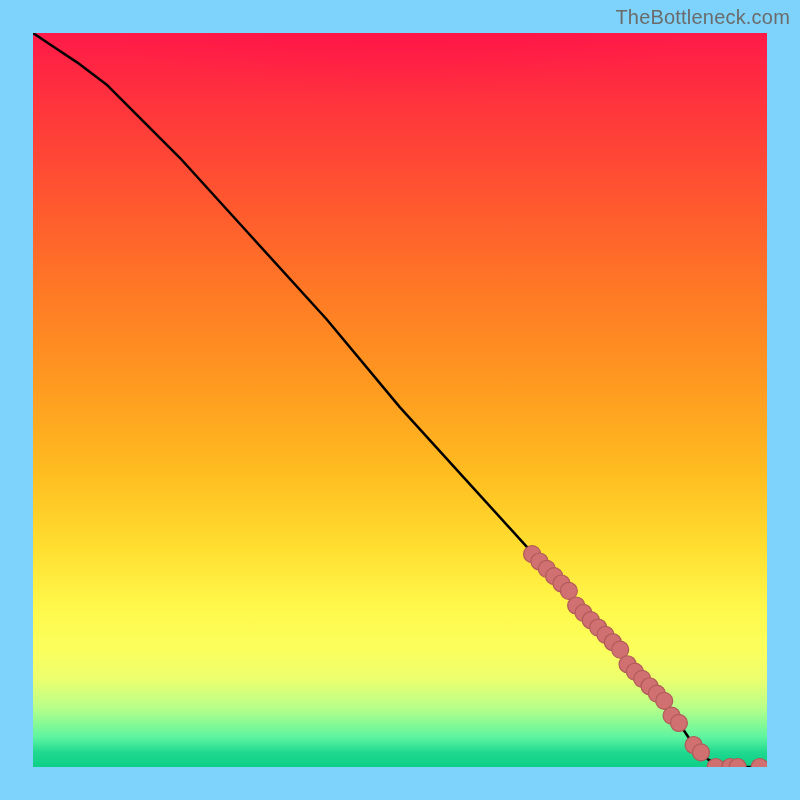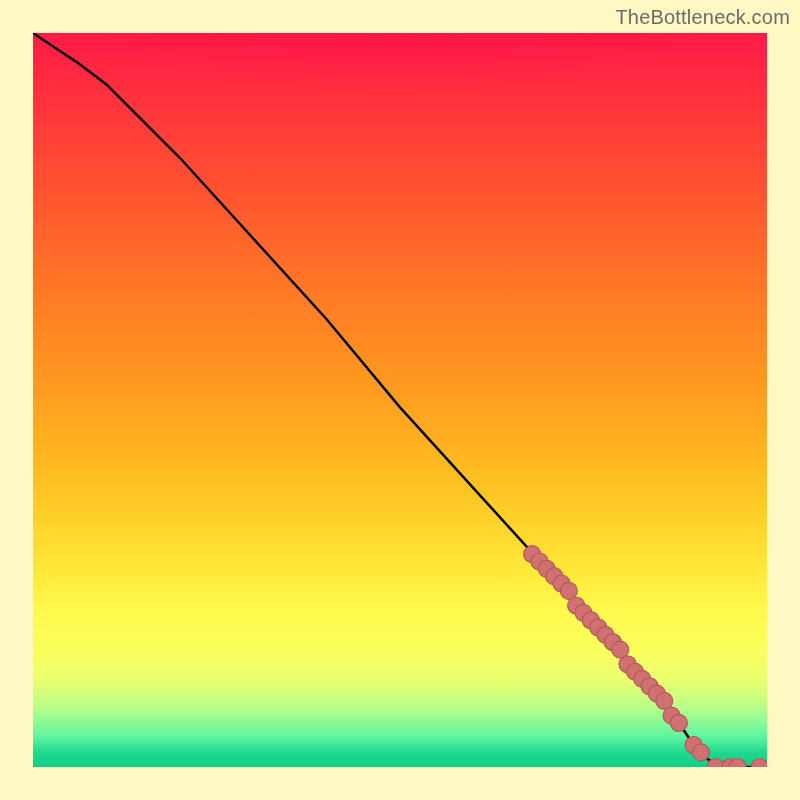--- a/index.html
+++ b/index.html
@@ -7,21 +7,21 @@
     padding: 0;
     width: 800px;
     height: 800px;
     background: #000;
     overflow: hidden;
   }
   .stage {
     position: relative;
     width: 800px;
     height: 800px;
-    background: #fef9c3;
+    background: #7dd3fc;
   }
   .plot-area {
     position: absolute;
     left: 33px;
     top: 33px;
     width: 734px;
     height: 734px;
     overflow: hidden;
   }
   .gradient {

